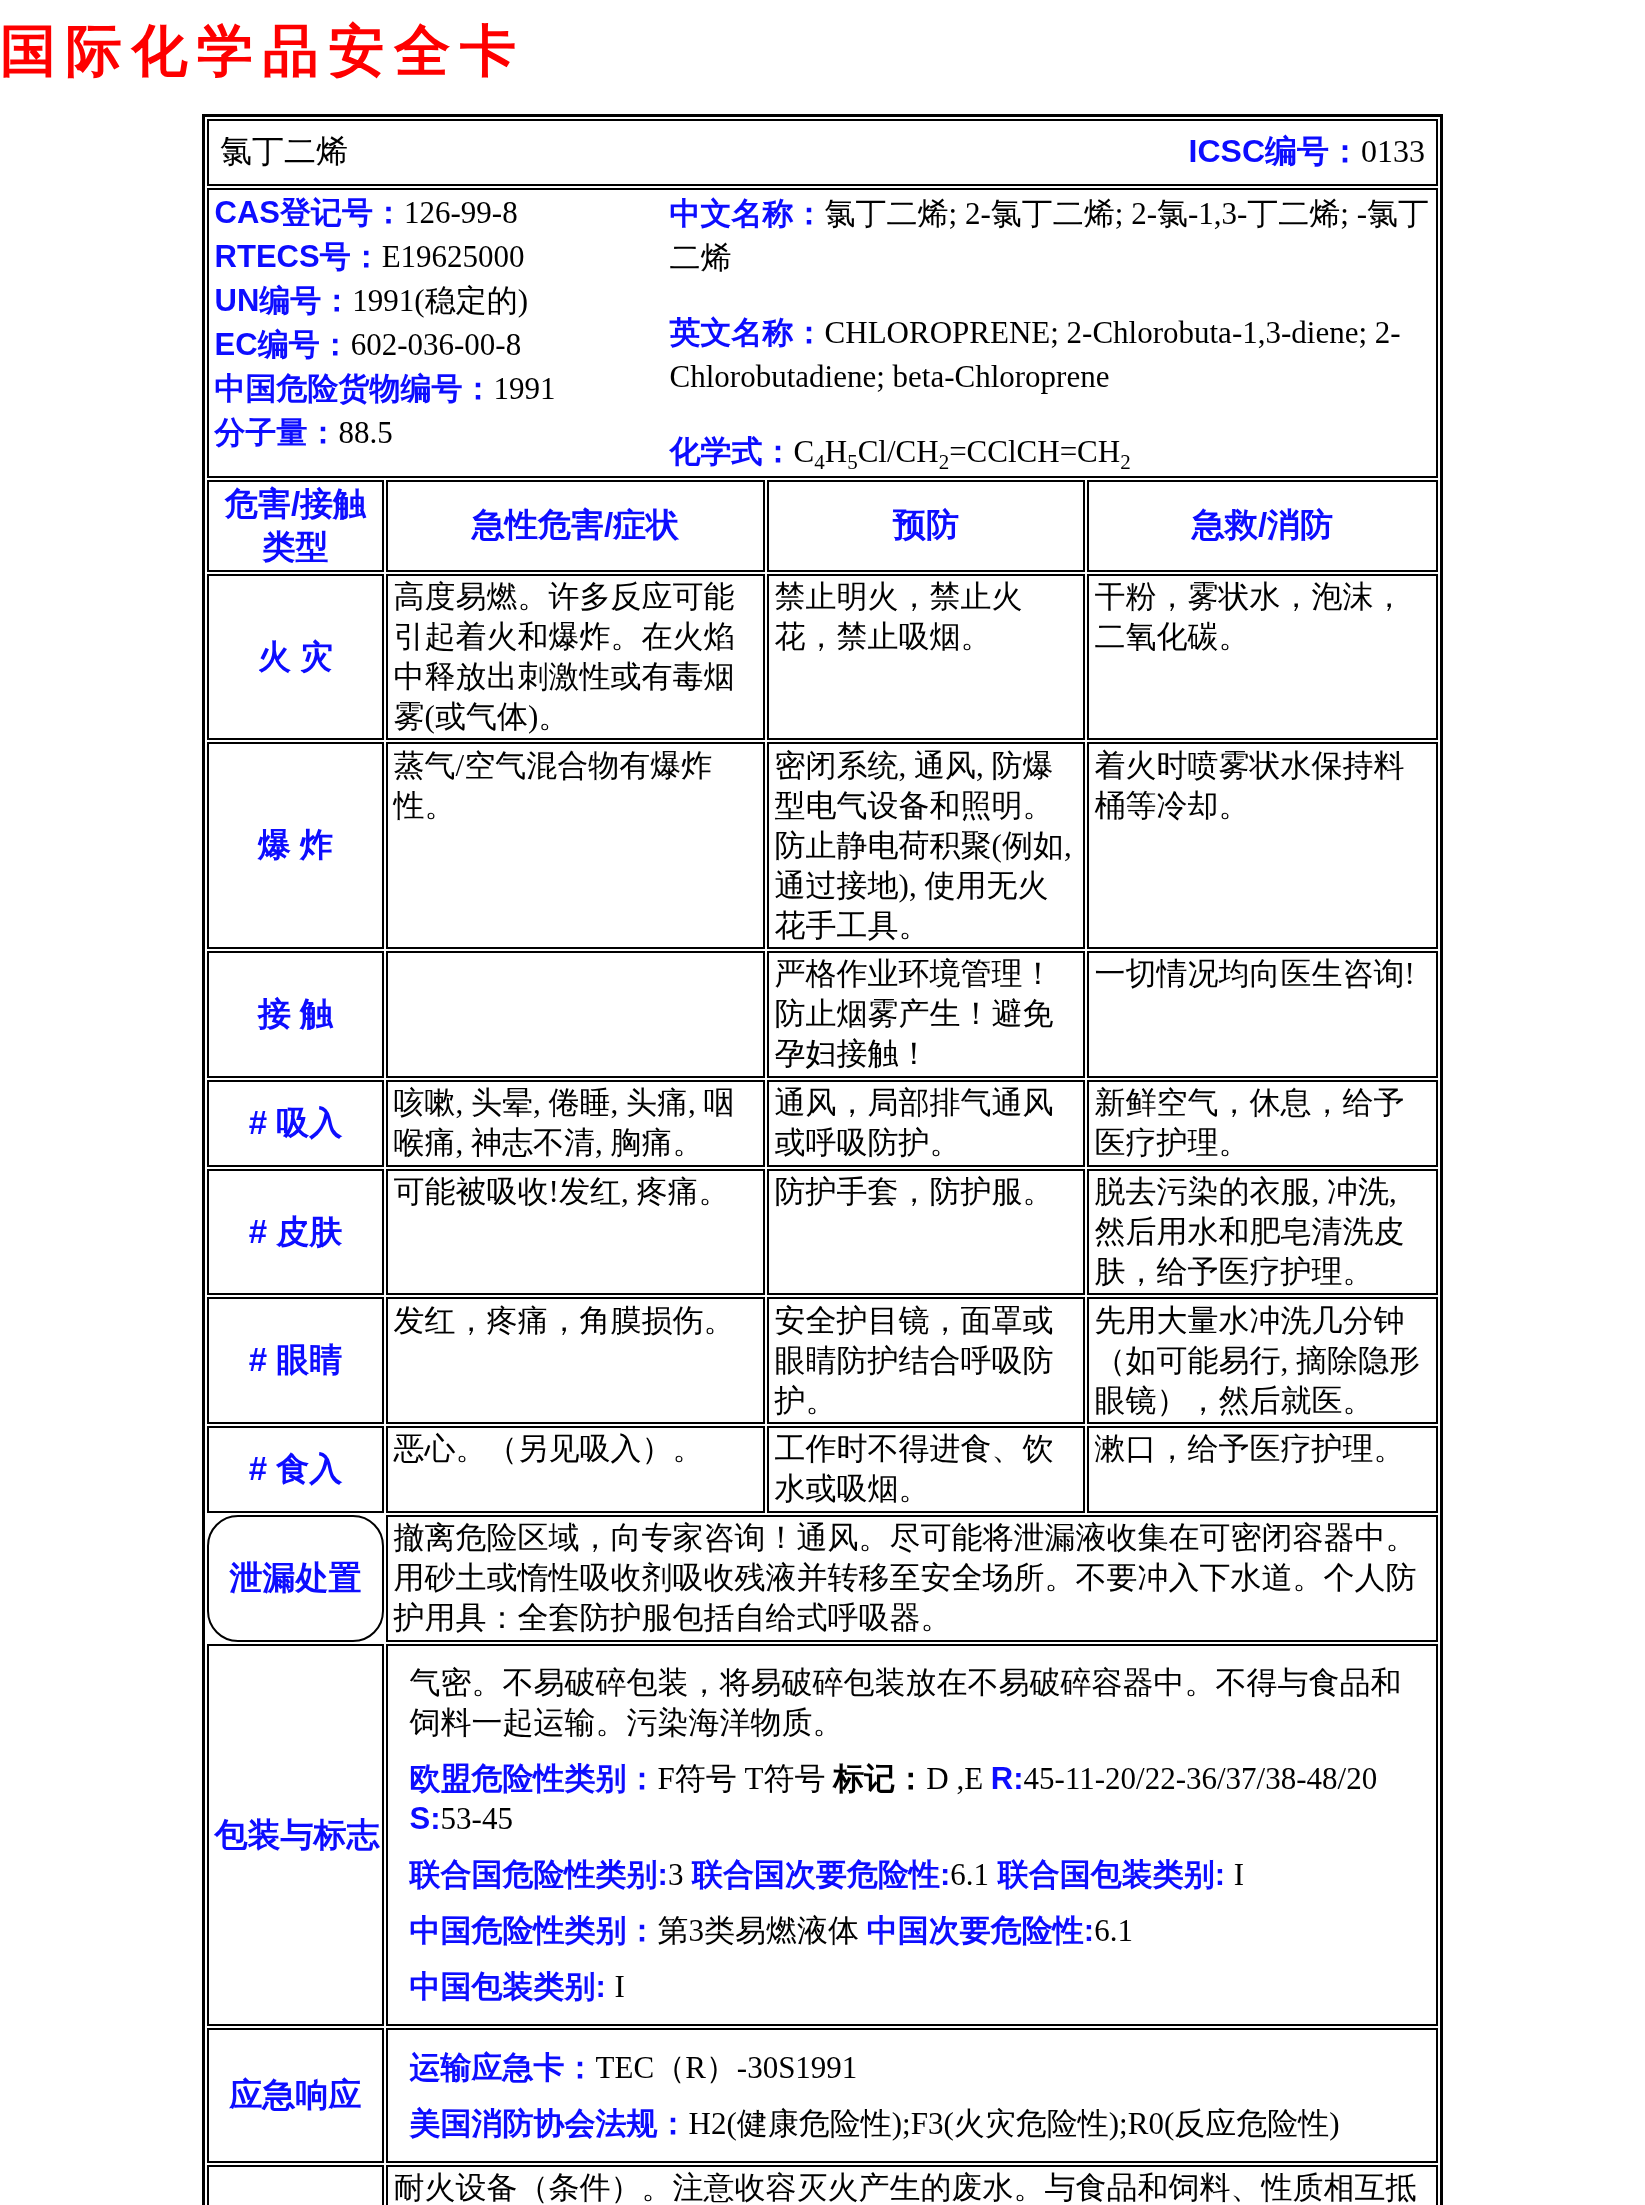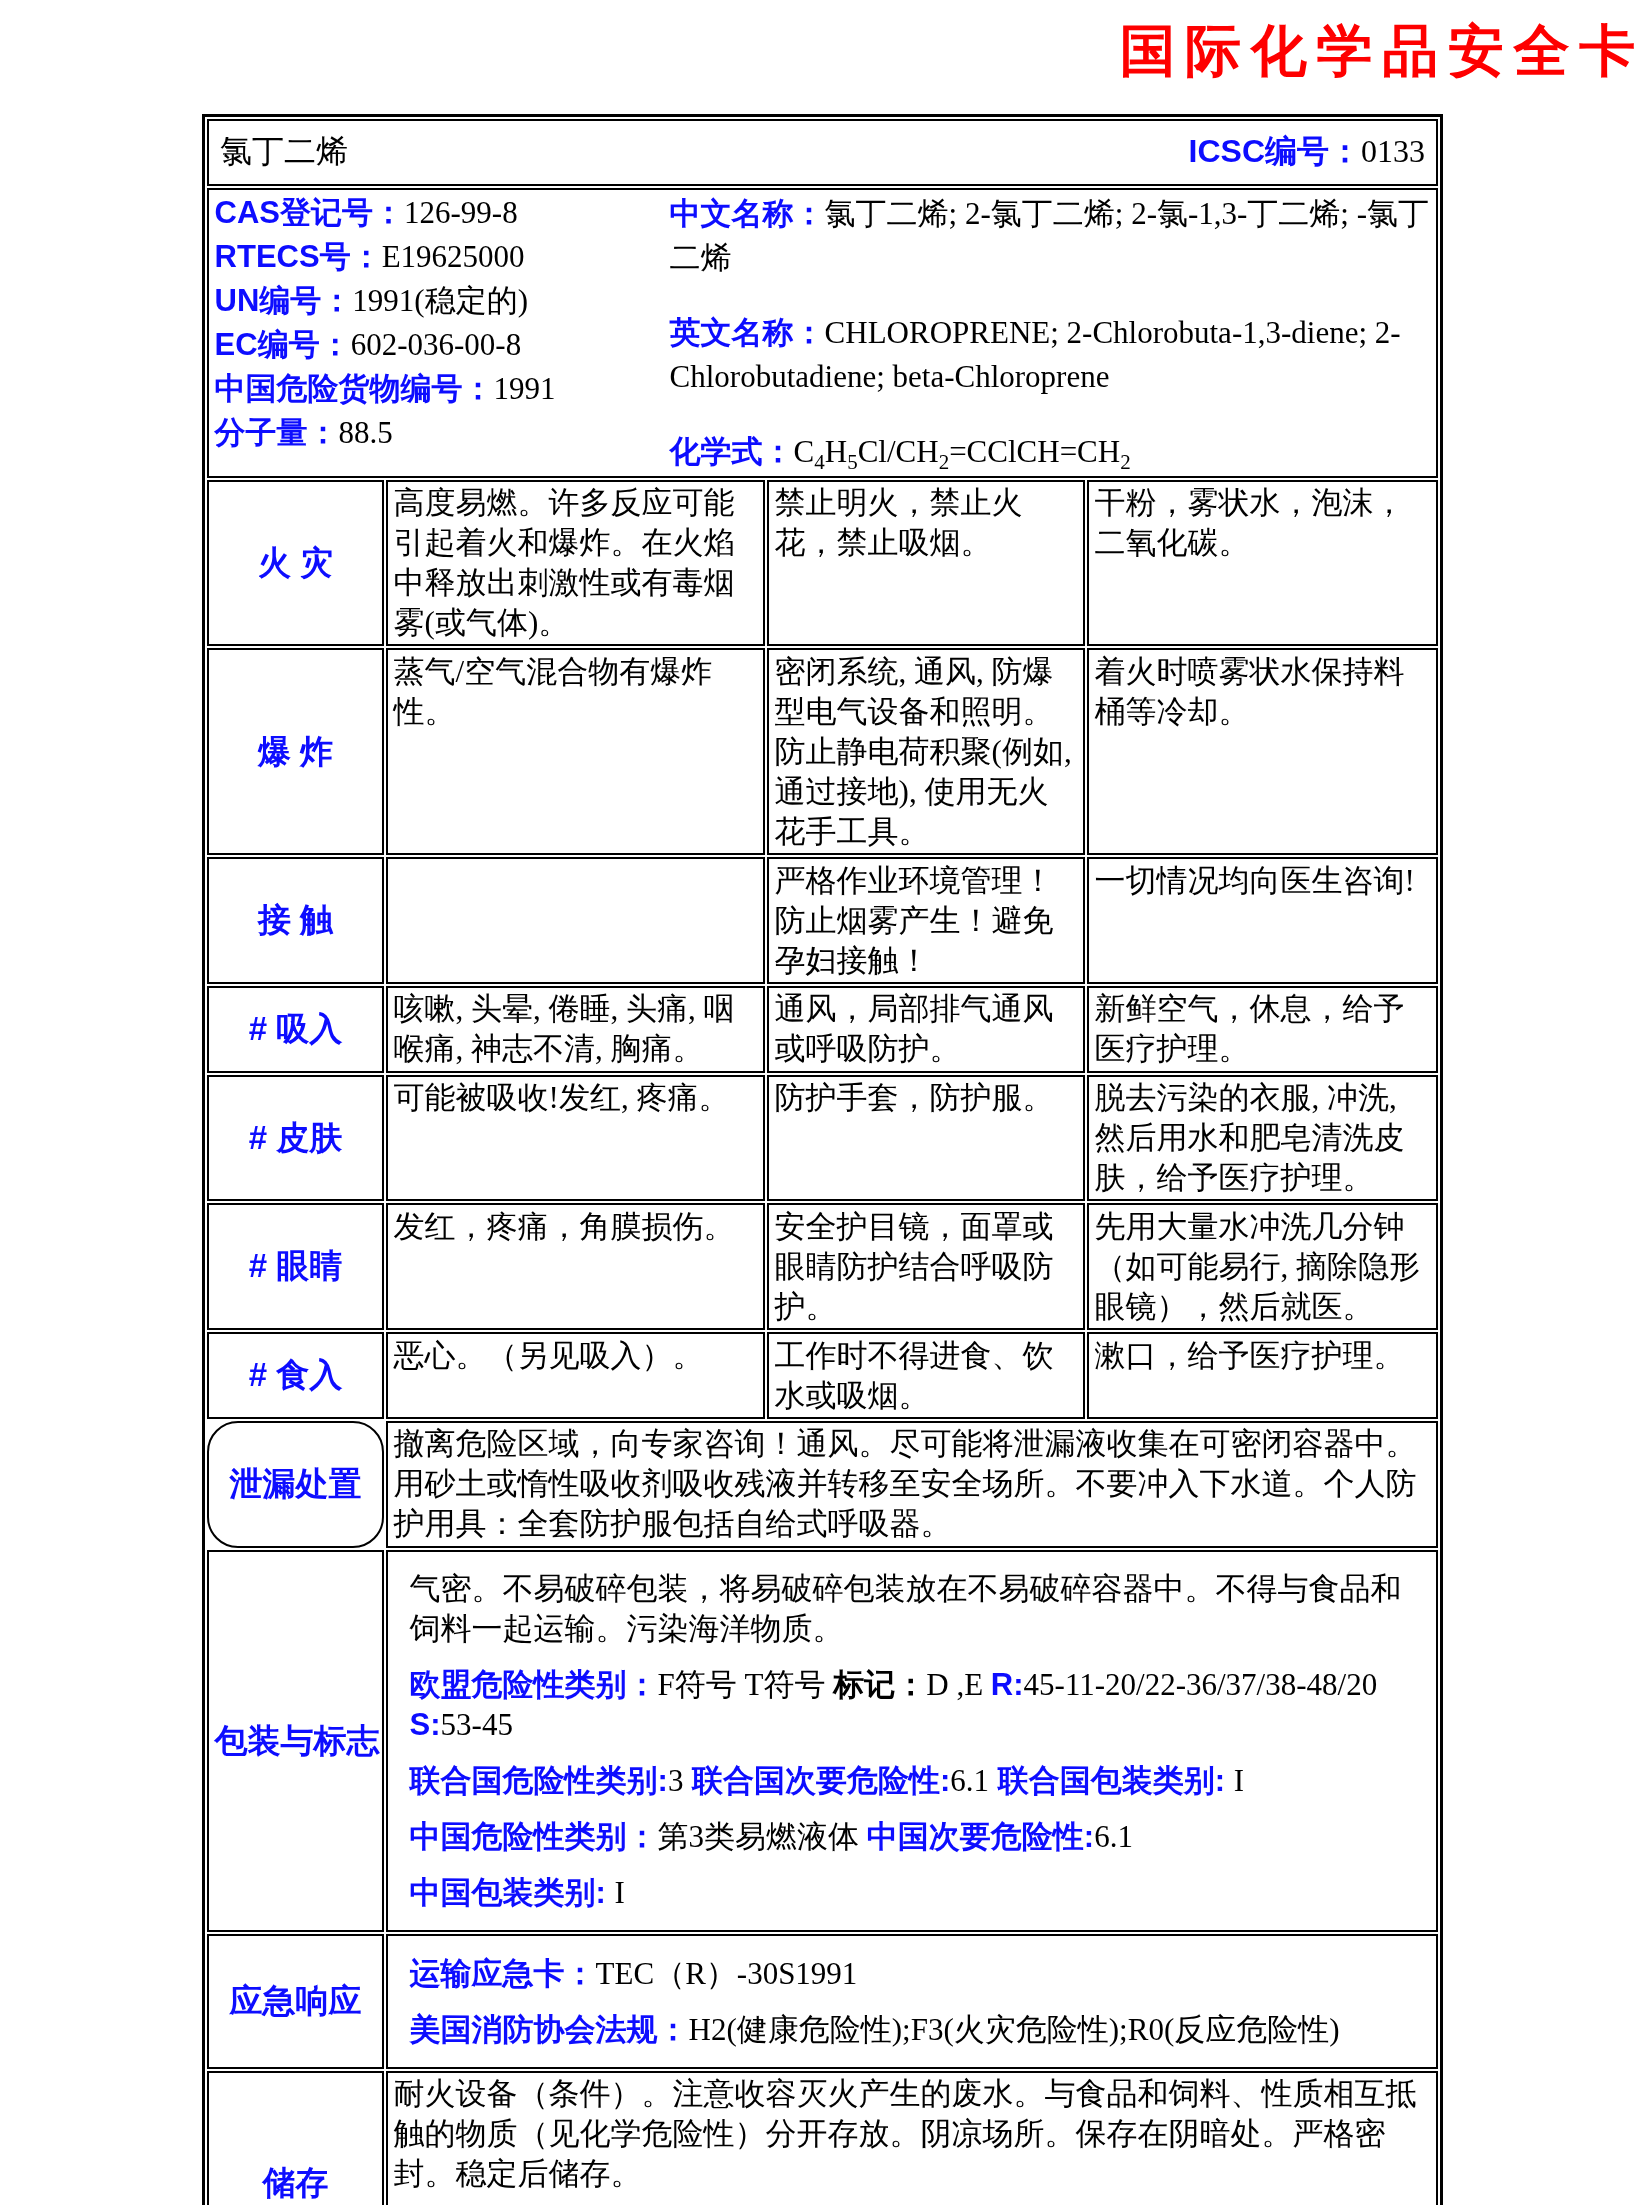--- a/index.html
+++ b/index.html
@@ -7,21 +7,21 @@
     --title-red:#fe0000;
     --border-black:#000000;
   }
   html,body{margin:0;padding:0;background:#ffffff;}
   body{
     width:1645px;height:2205px;
     font-family:"Liberation Serif","DejaVu Serif",serif;
     color:#000;
   }
   .page-title{
-    text-align:right;
+    text-align:left;
     padding-top:14px;
     font-size:56px;
     font-weight:bold;
     letter-spacing:9.7px;
     color:var(--title-red);
     font-family:"DejaVu Serif","Liberation Serif",serif;
   }
   table.card{
     width:1239px;
     margin:23.6px auto 0 auto;
@@ -123,20 +123,26 @@
           </div>
           <div class="info-right">
             <div class="para"><span class="bl">中文名称：</span><span>氯丁二烯; 2-氯丁二烯; 2-氯-1,3-丁二烯;  -氯丁二烯</span></div>
             <div class="para"><span class="bl">英文名称：</span><span>CHLOROPRENE; 2-Chlorobuta-1,3-diene; 2-Chlorobutadiene; beta-Chloroprene</span></div>
             <div class="para last"><span class="bl">化学式：</span><span>C<sub>4</sub>H<sub>5</sub>Cl/CH<sub>2</sub>=CClCH=CH<sub>2</sub></span></div>
           </div>
         </div>
       </td>
     </tr>
 
+    <tr>
+      <td class="cell head wrapok" style="height:89px;">危害/接触类型</td>
+      <td class="cell head">急性危害/症状</td>
+      <td class="cell head">预防</td>
+      <td class="cell head">急救/消防</td>
+    </tr>
 
     <tr>
       <td class="cell labelcell" style="height:158px;">火 灾</td>
       <td class="cell">高度易燃。许多反应可能引起着火和爆炸。在火焰中释放出刺激性或有毒烟雾(或气体)。</td>
       <td class="cell">禁止明火，禁止火花，禁止吸烟。</td>
       <td class="cell">干粉，雾状水，泡沫，二氧化碳。</td>
     </tr>
 
     <tr>
       <td class="cell labelcell" style="height:190px;">爆 炸</td>

